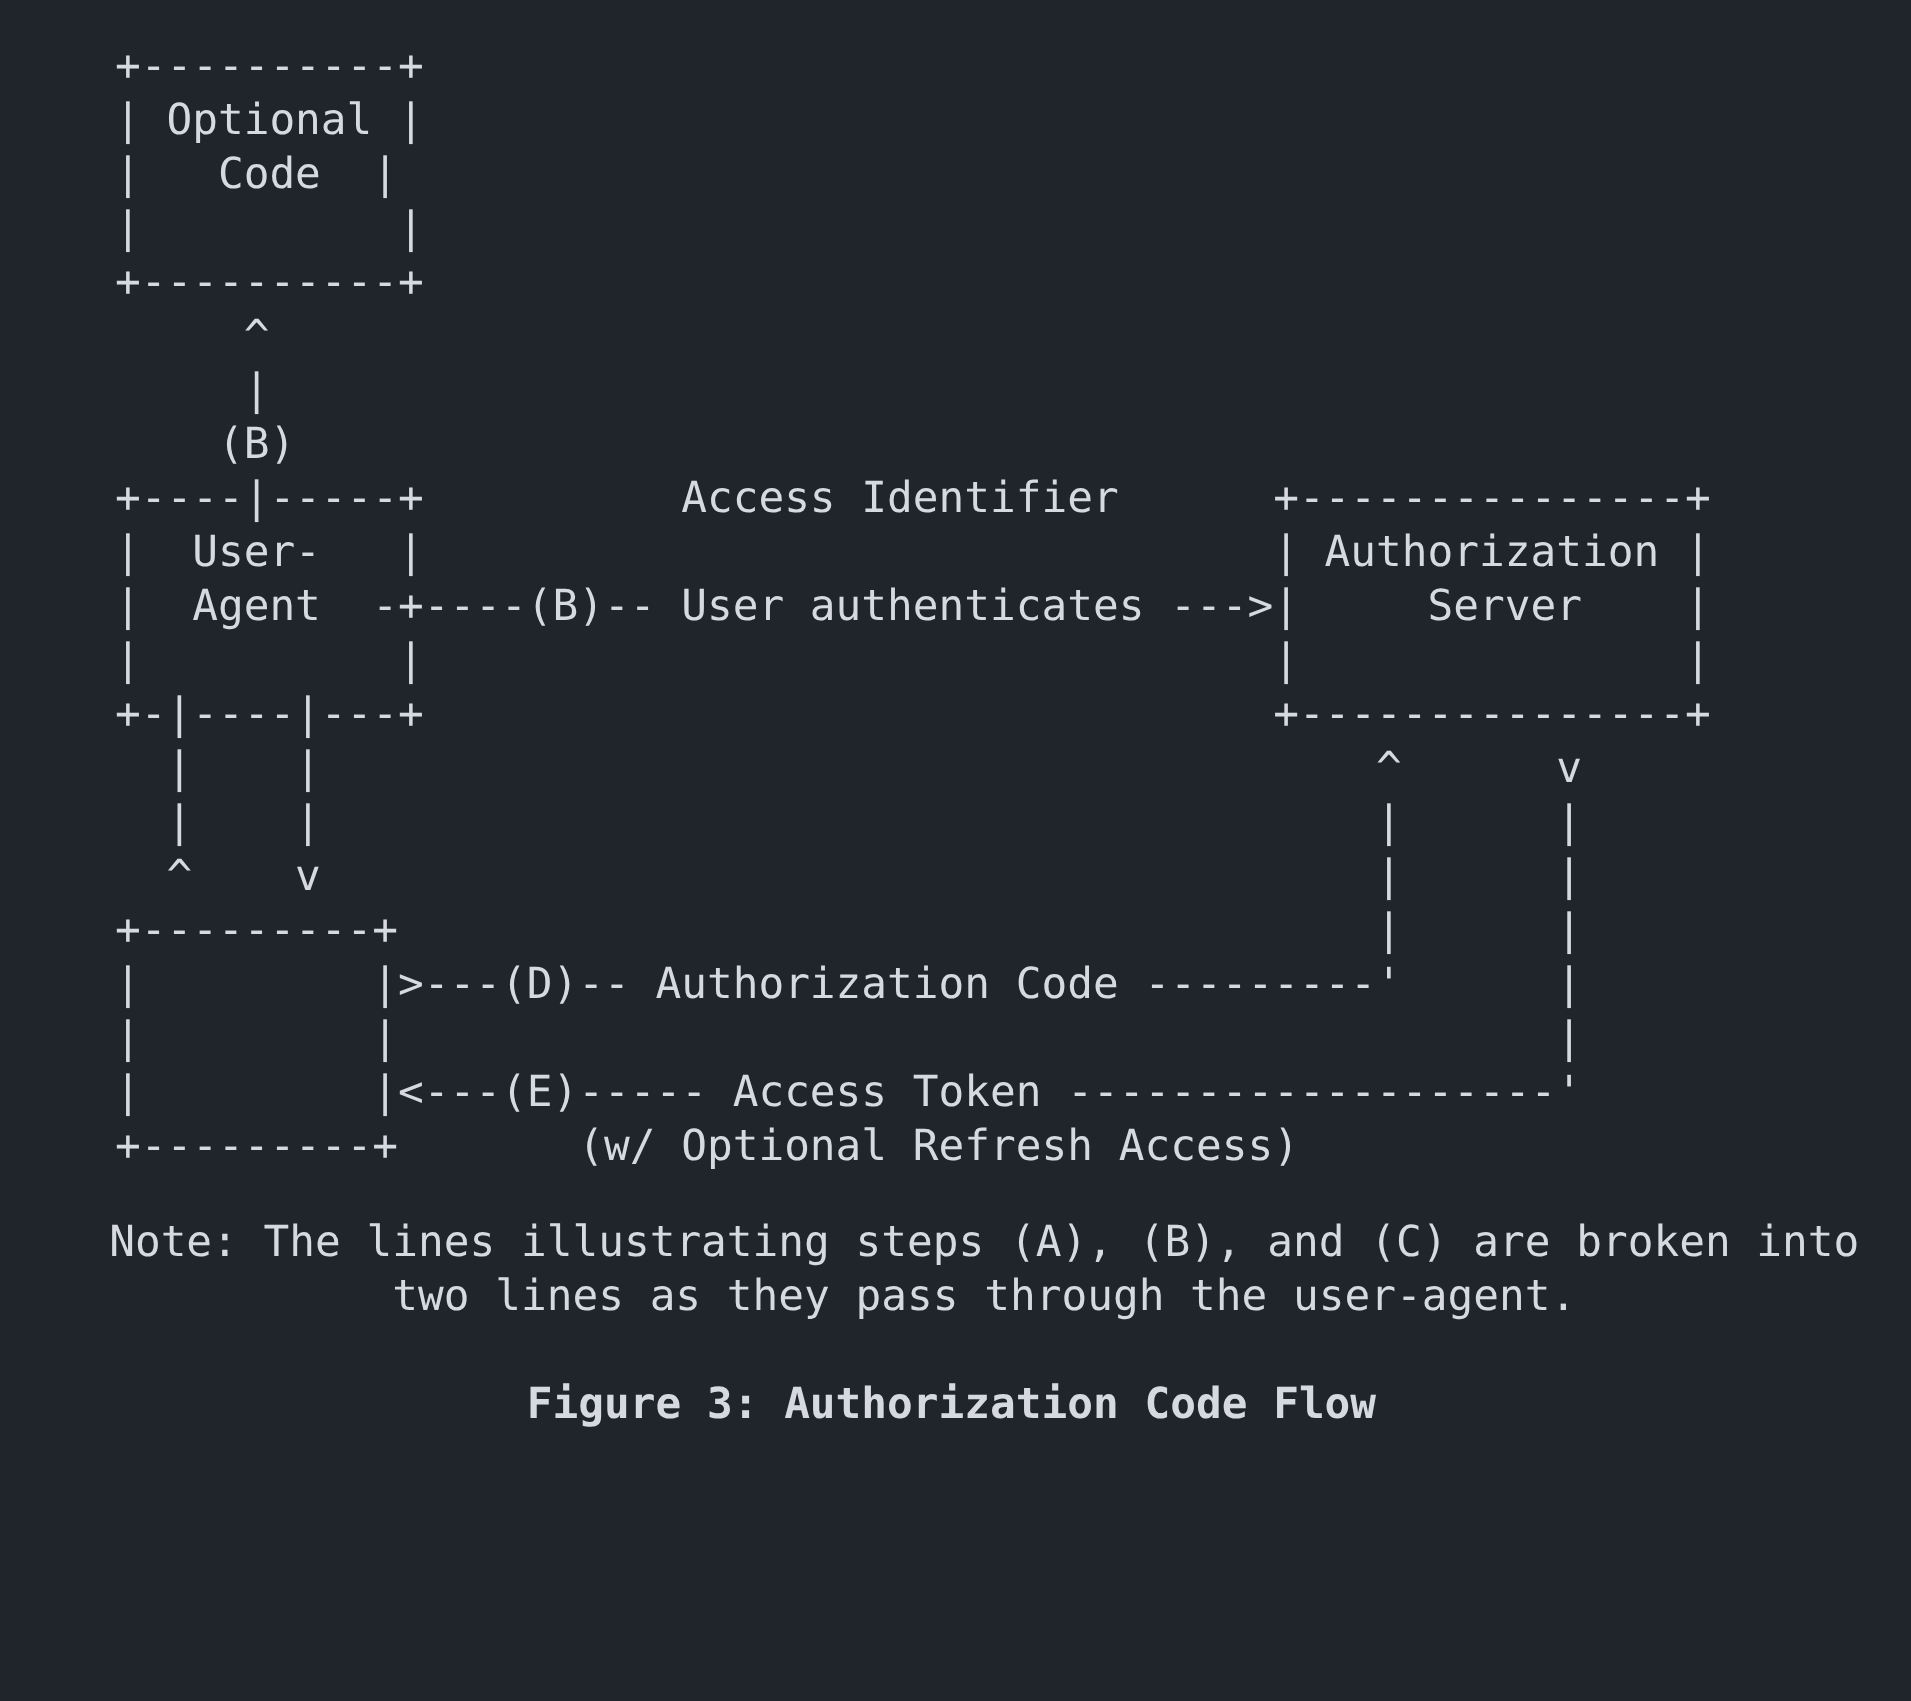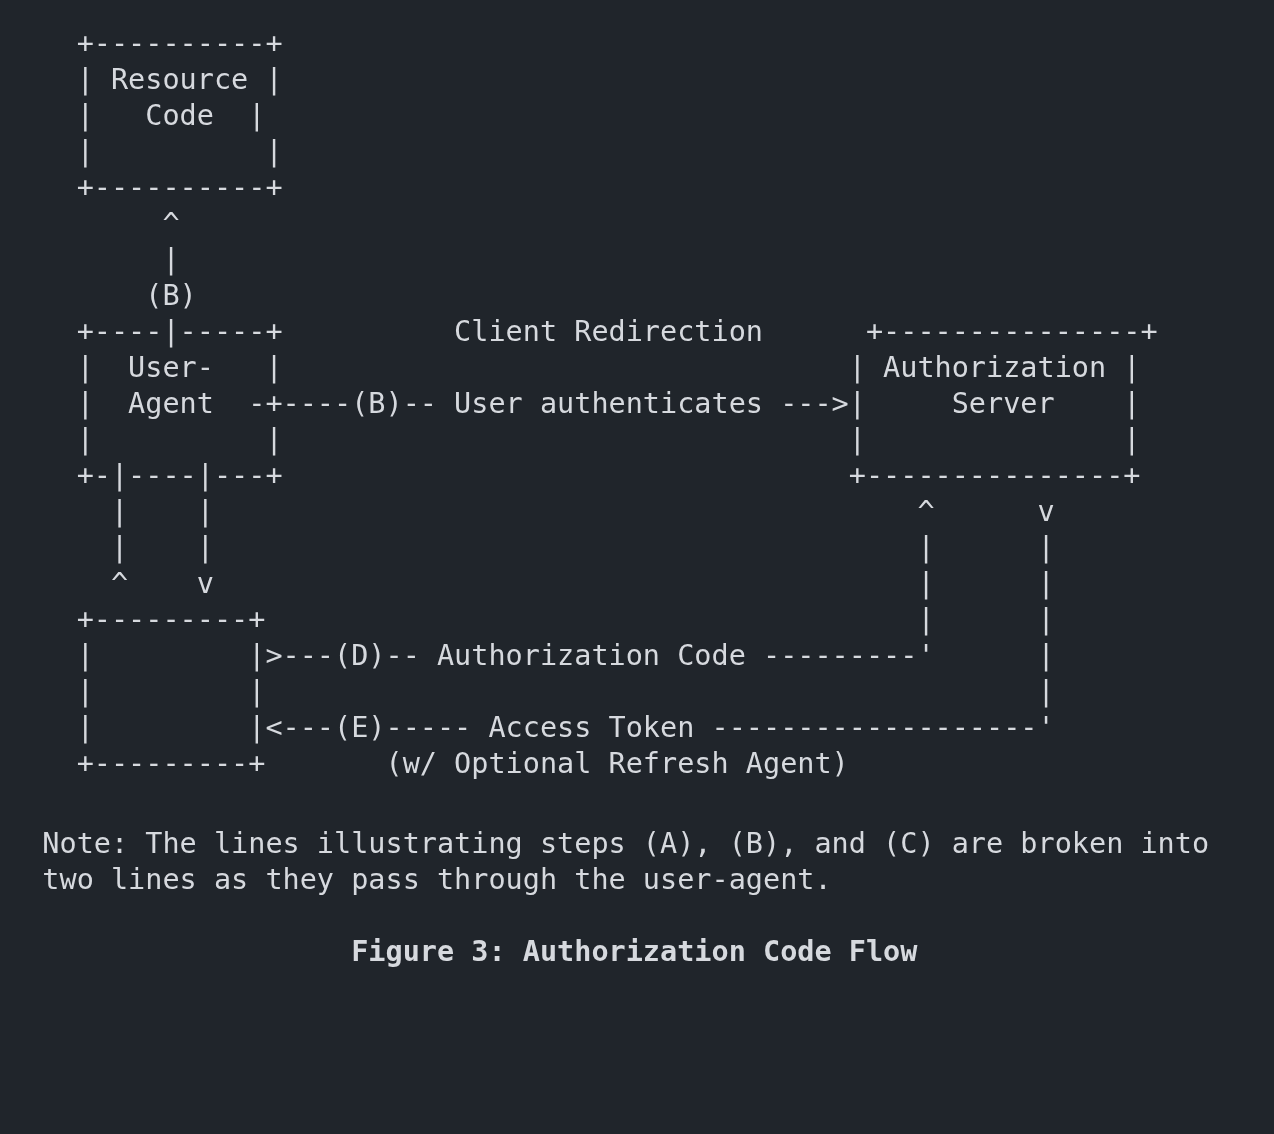--- a/index.html
+++ b/index.html
@@ -28,54 +28,55 @@
     line-height: 36px;
     
     white-space: normal;
   }
   .ln {
     white-space: pre;     
     height: 36px;
     min-height: 36px;
   }
   .note-block {
-    margin-top: 44px;     
+    margin-top: 28px;     
+    text-align: center;
   }
   .caption-block {
     margin-top: 36px;     
     font-weight: bold;
   }
 </style>
 </head>
 <body>
 
 <div class="screen">
 
   <div class="diagram-block">
     <div class="ln">    +----------+</div>
-    <div class="ln">    | Resource |</div>
+    <div class="ln">    | Optional |</div>
     <div class="ln">    |   Code  |</div>
     <div class="ln">    |          |</div>
     <div class="ln">    +----------+</div>
     <div class="ln">         ^</div>
     <div class="ln">         |</div>
     <div class="ln">        (B)</div>
-    <div class="ln">    +----|-----+          Client Redirection      +---------------+</div>
+    <div class="ln">    +----|-----+          Access Identifier      +---------------+</div>
     <div class="ln">    |  User-   |                                 | Authorization |</div>
     <div class="ln">    |  Agent  -+----(B)-- User authenticates ---&gt;|     Server    |</div>
     <div class="ln">    |          |                                 |               |</div>
     <div class="ln">    +-|----|---+                                 +---------------+</div>
     <div class="ln">      |    |                                         ^      v</div>
     <div class="ln">      |    |                                         |      |</div>
     <div class="ln">      ^    v                                         |      |</div>
     <div class="ln">    +---------+                                      |      |</div>
     <div class="ln">    |         |&gt;---(D)-- Authorization Code ---------'      |</div>
     <div class="ln">    |         |                                             |</div>
     <div class="ln">    |         |&lt;---(E)----- Access Token -------------------'</div>
-    <div class="ln">    +---------+       (w/ Optional Refresh Agent)</div>
+    <div class="ln">    +---------+       (w/ Optional Refresh Access)</div>
   </div>
 
   <div class="note-block">
     <div class="ln">  Note: The lines illustrating steps (A), (B), and (C) are broken into</div>
     <div class="ln">  two lines as they pass through the user-agent.</div>
   </div>
 
   <div class="caption-block">
     <div class="ln">                    Figure 3: Authorization Code Flow</div>
   </div>

